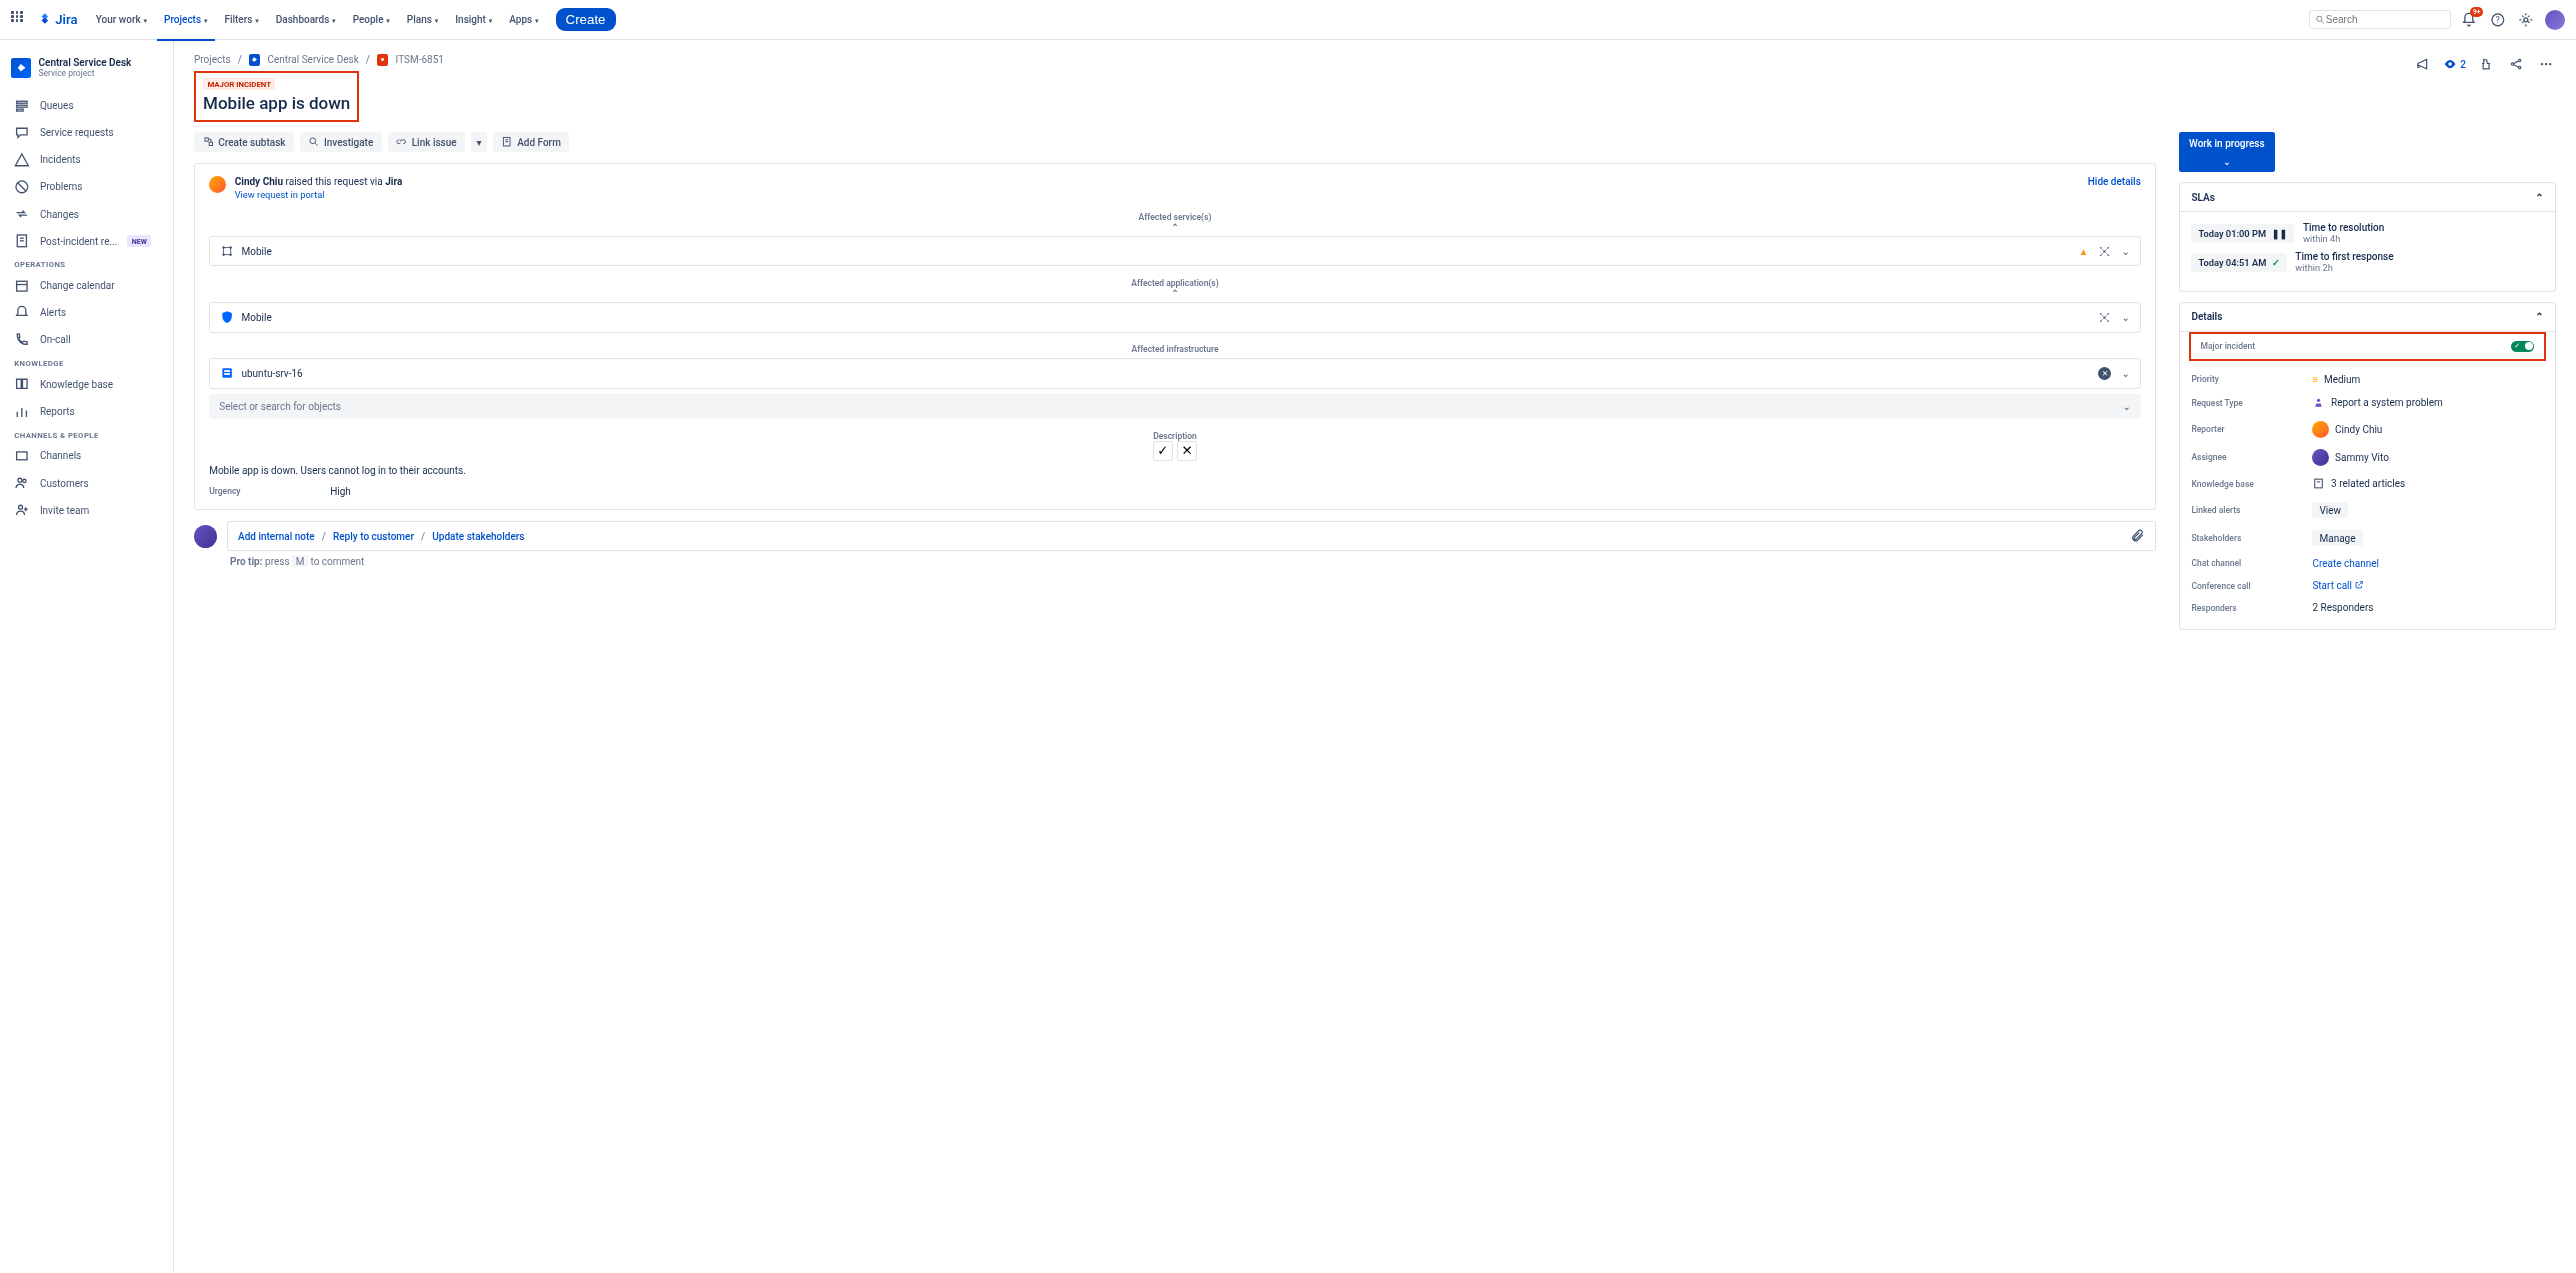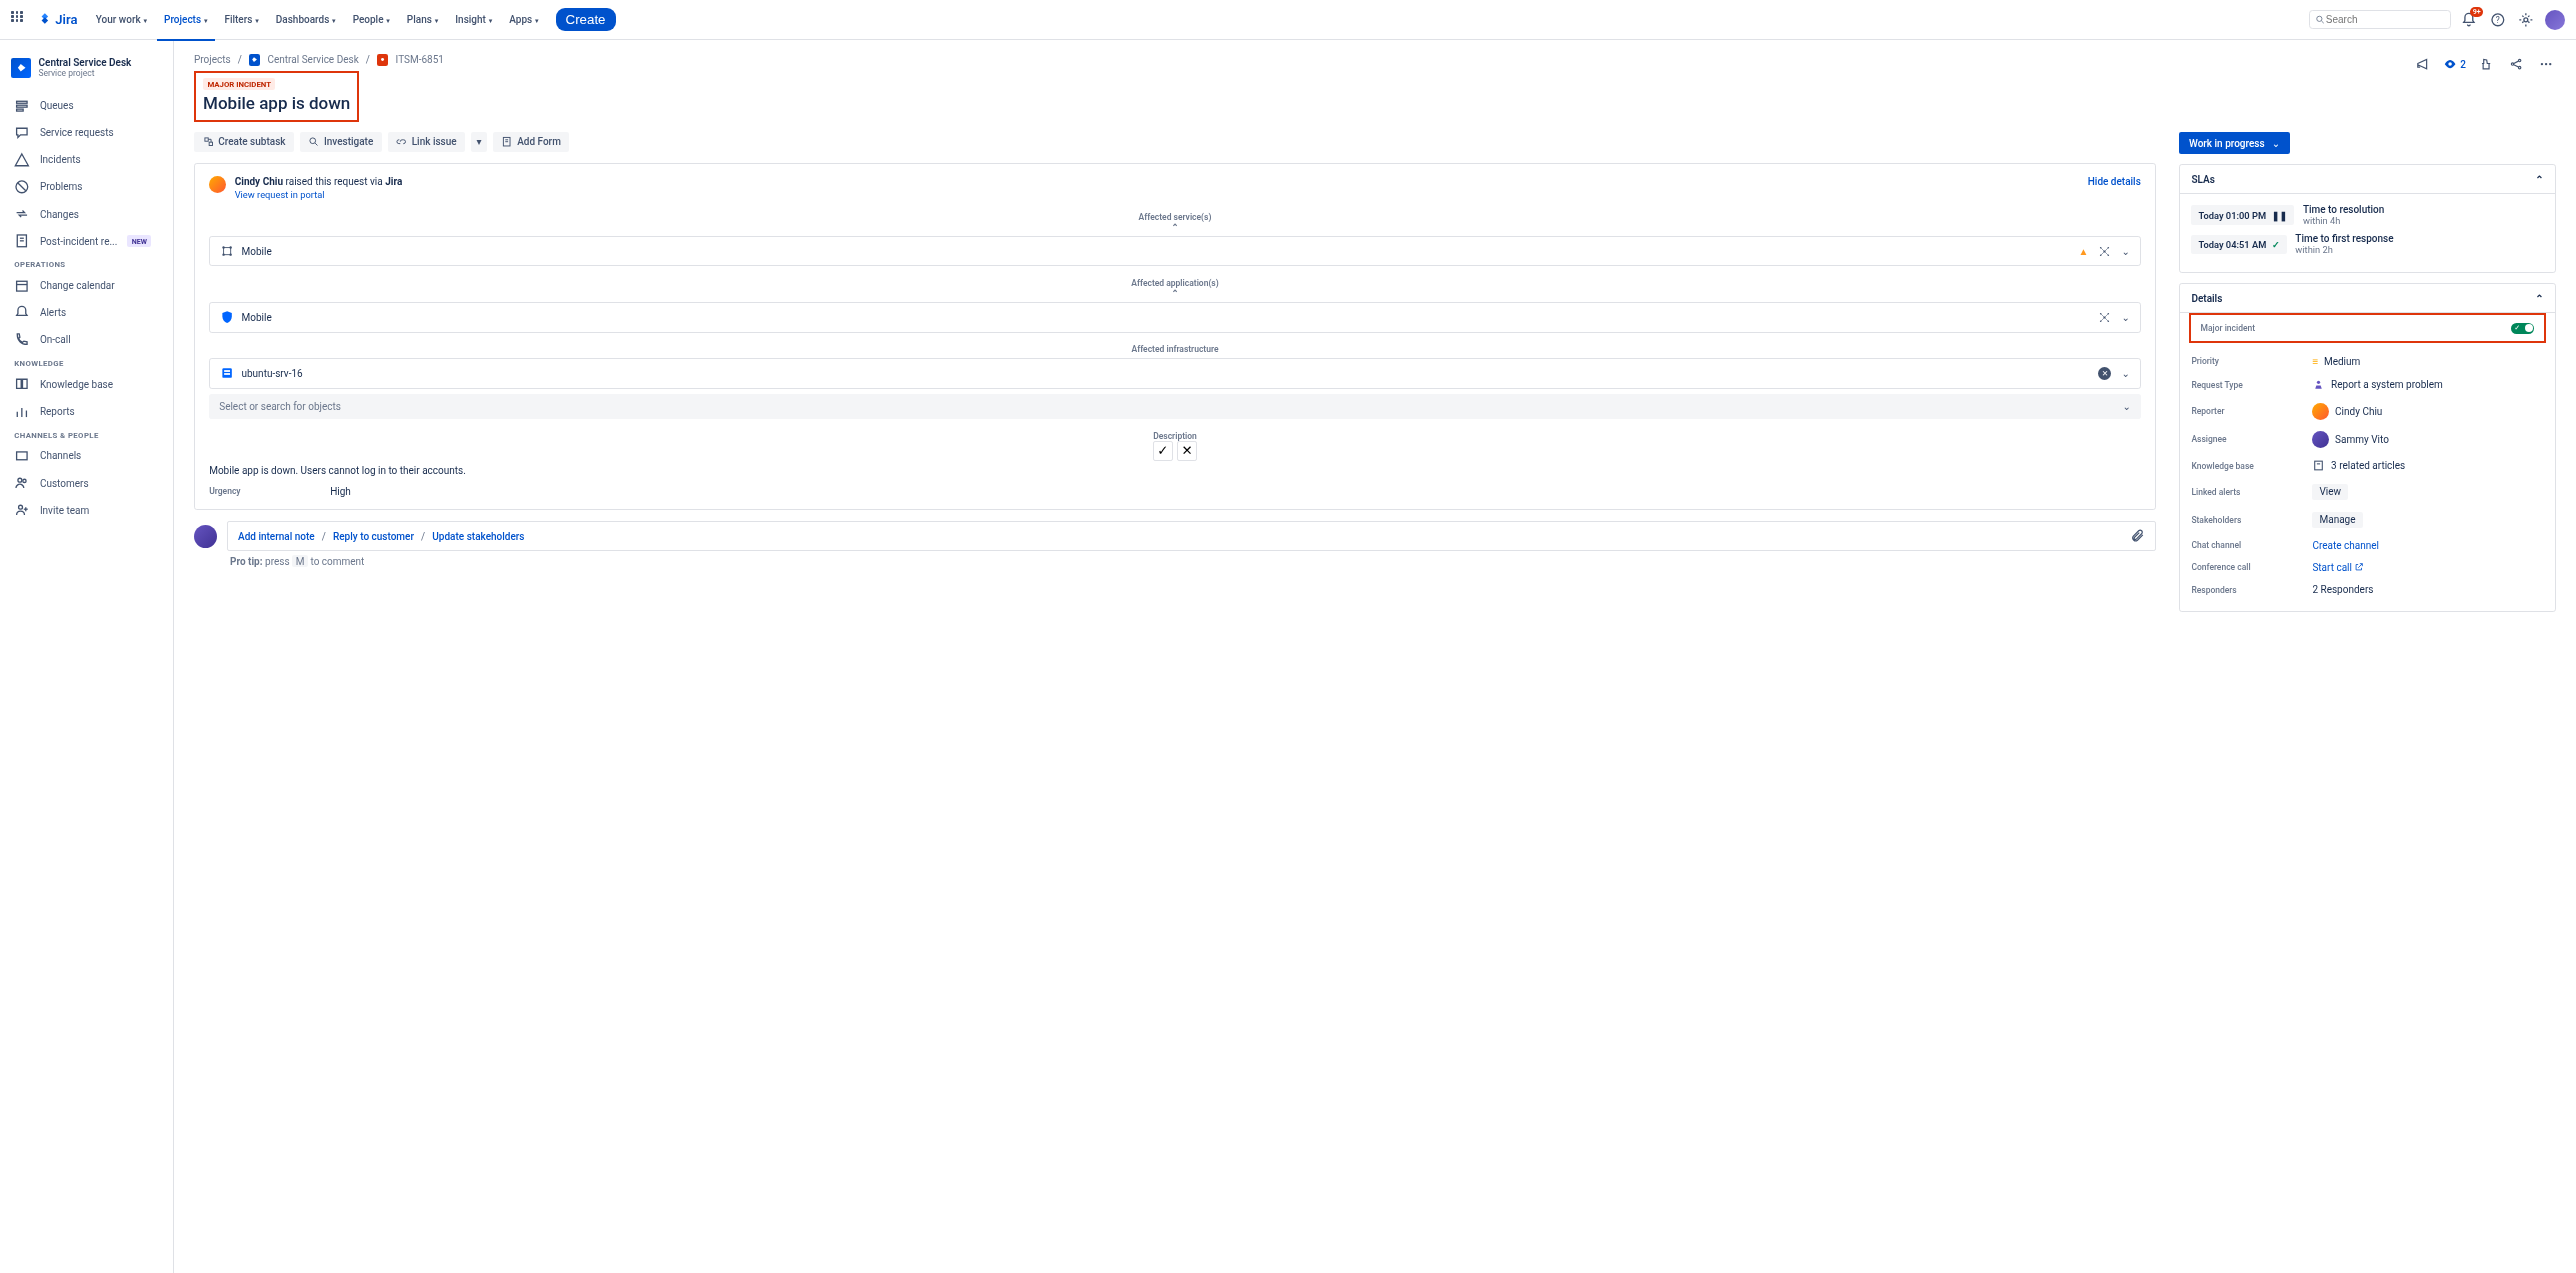--- a/index.html
+++ b/index.html
@@ -43,21 +43,21 @@
 .bc-icon { width: 11.4px; height: 11.4px; border-radius: 2.1px; display: inline-flex; align-items: center; justify-content: center; }
 .bc-icon.blue { background: #0052cc; }
 .bc-icon.red { background: #de350b; }
 .bc-icon svg { width: 7.1px; height: 7.1px; }
 
 .title-block { border: 2.8px solid #de350b; padding: 4.3px 7.1px 7.1px; display: inline-block; margin-bottom: 10px; }
 .major-badge { color: #bf2600; font-size: 7.8px; font-weight: 700; background: #ffebe6; padding: 1.4px 4.3px; border-radius: 2.1px; display: inline-block; }
 .issue-title { font-size: 17px; font-weight: 500; color: #172b4d; margin-top: 2.8px; }
 
 .toolbar { display: flex; gap: 5.7px; margin-bottom: 11.4px; }
-.tb-btn { display: flex; align-items: flex-start; gap: 4.3px; padding: 4.3px 8.5px; background: #f4f5f7; border-radius: 2.1px; cursor: pointer; color: #42526e; font-weight: 500; }
+.tb-btn { display: flex; align-items: flex-end; gap: 4.3px; padding: 4.3px 8.5px; background: #f4f5f7; border-radius: 2.1px; cursor: pointer; color: #42526e; font-weight: 500; }
 .tb-btn svg { width: 11.4px; height: 11.4px; }
 
 .content-row { display: flex; gap: 23px; }
 .content-main { flex: 1; min-width: 0; }
 .content-side { width: 377px; flex-shrink: 0; }
 
 .card { border: 0.7px solid #dfe1e6; border-radius: 2.8px; padding: 11.4px 14.2px; margin-bottom: 10px; }
 .requester { display: flex; align-items: flex-start; gap: 8.5px; }
 .req-avatar { width: 17px; height: 17px; border-radius: 50%; background: linear-gradient(135deg,#ffab00,#ff5630); flex-shrink: 0; }
 .req-text { flex: 1; }
@@ -82,21 +82,21 @@
 .comment-box { flex: 1; border: 0.7px solid #dfe1e6; border-radius: 2.1px; padding: 7.1px 10px; display: flex; align-items: center; gap: 7.1px; }
 .comment-box a { color: #0052cc; font-weight: 500; cursor: pointer; }
 .comment-box .sep { color: #6b778c; }
 .attach-icon { margin-left: auto; color: #42526e; }
 .protip { font-size: 10px; color: #6b778c; margin-top: 4.3px; margin-left: 36px; }
 .protip kbd { background: #f4f5f7; padding: 0.7px 3.6px; border-radius: 2.1px; font-family: inherit; }
 
 
 .top-actions { display: flex; align-items: center; gap: 10px; justify-content: flex-end; margin-bottom: 11.4px; color: #42526e; }
 .watch-pill { color: #0052cc; display: flex; align-items: center; gap: 2.8px; font-weight: 500; }
-.status-btn { background: #0052cc; color: #fff; padding: 5.7px 10px; border-radius: 2.1px; font-weight: 500; cursor: pointer; display: inline-flex; align-items: center; gap: 7.1px; margin-bottom: 10px; }
+.status-btn { background: #0052cc; color: #fff; padding: 5.7px 10px; border-radius: 2.1px; font-weight: 500; cursor: pointer; display: inline-flex; align-items: center; gap: 7.1px; margin-bottom: 10px; flex-direction: column; }
 
 .side-card { border: 0.7px solid #dfe1e6; border-radius: 2.8px; margin-bottom: 10px; }
 .side-card-hd { padding: 8.5px 11.4px; font-weight: 600; display: flex; justify-content: space-between; align-items: center; border-bottom: 0.7px solid #dfe1e6; }
 .side-card-bd { padding: 10px 11.4px; }
 
 .sla-row { display: flex; align-items: center; gap: 8.5px; margin-bottom: 7.1px; }
 .sla-time { background: #f4f5f7; padding: 4.3px 7.1px; border-radius: 2.1px; font-weight: 600; display: flex; align-items: center; gap: 5.7px; font-size: 9.3px; }
 .sla-name { font-weight: 500; }
 .sla-within { color: #6b778c; font-size: 9.3px; }
 

